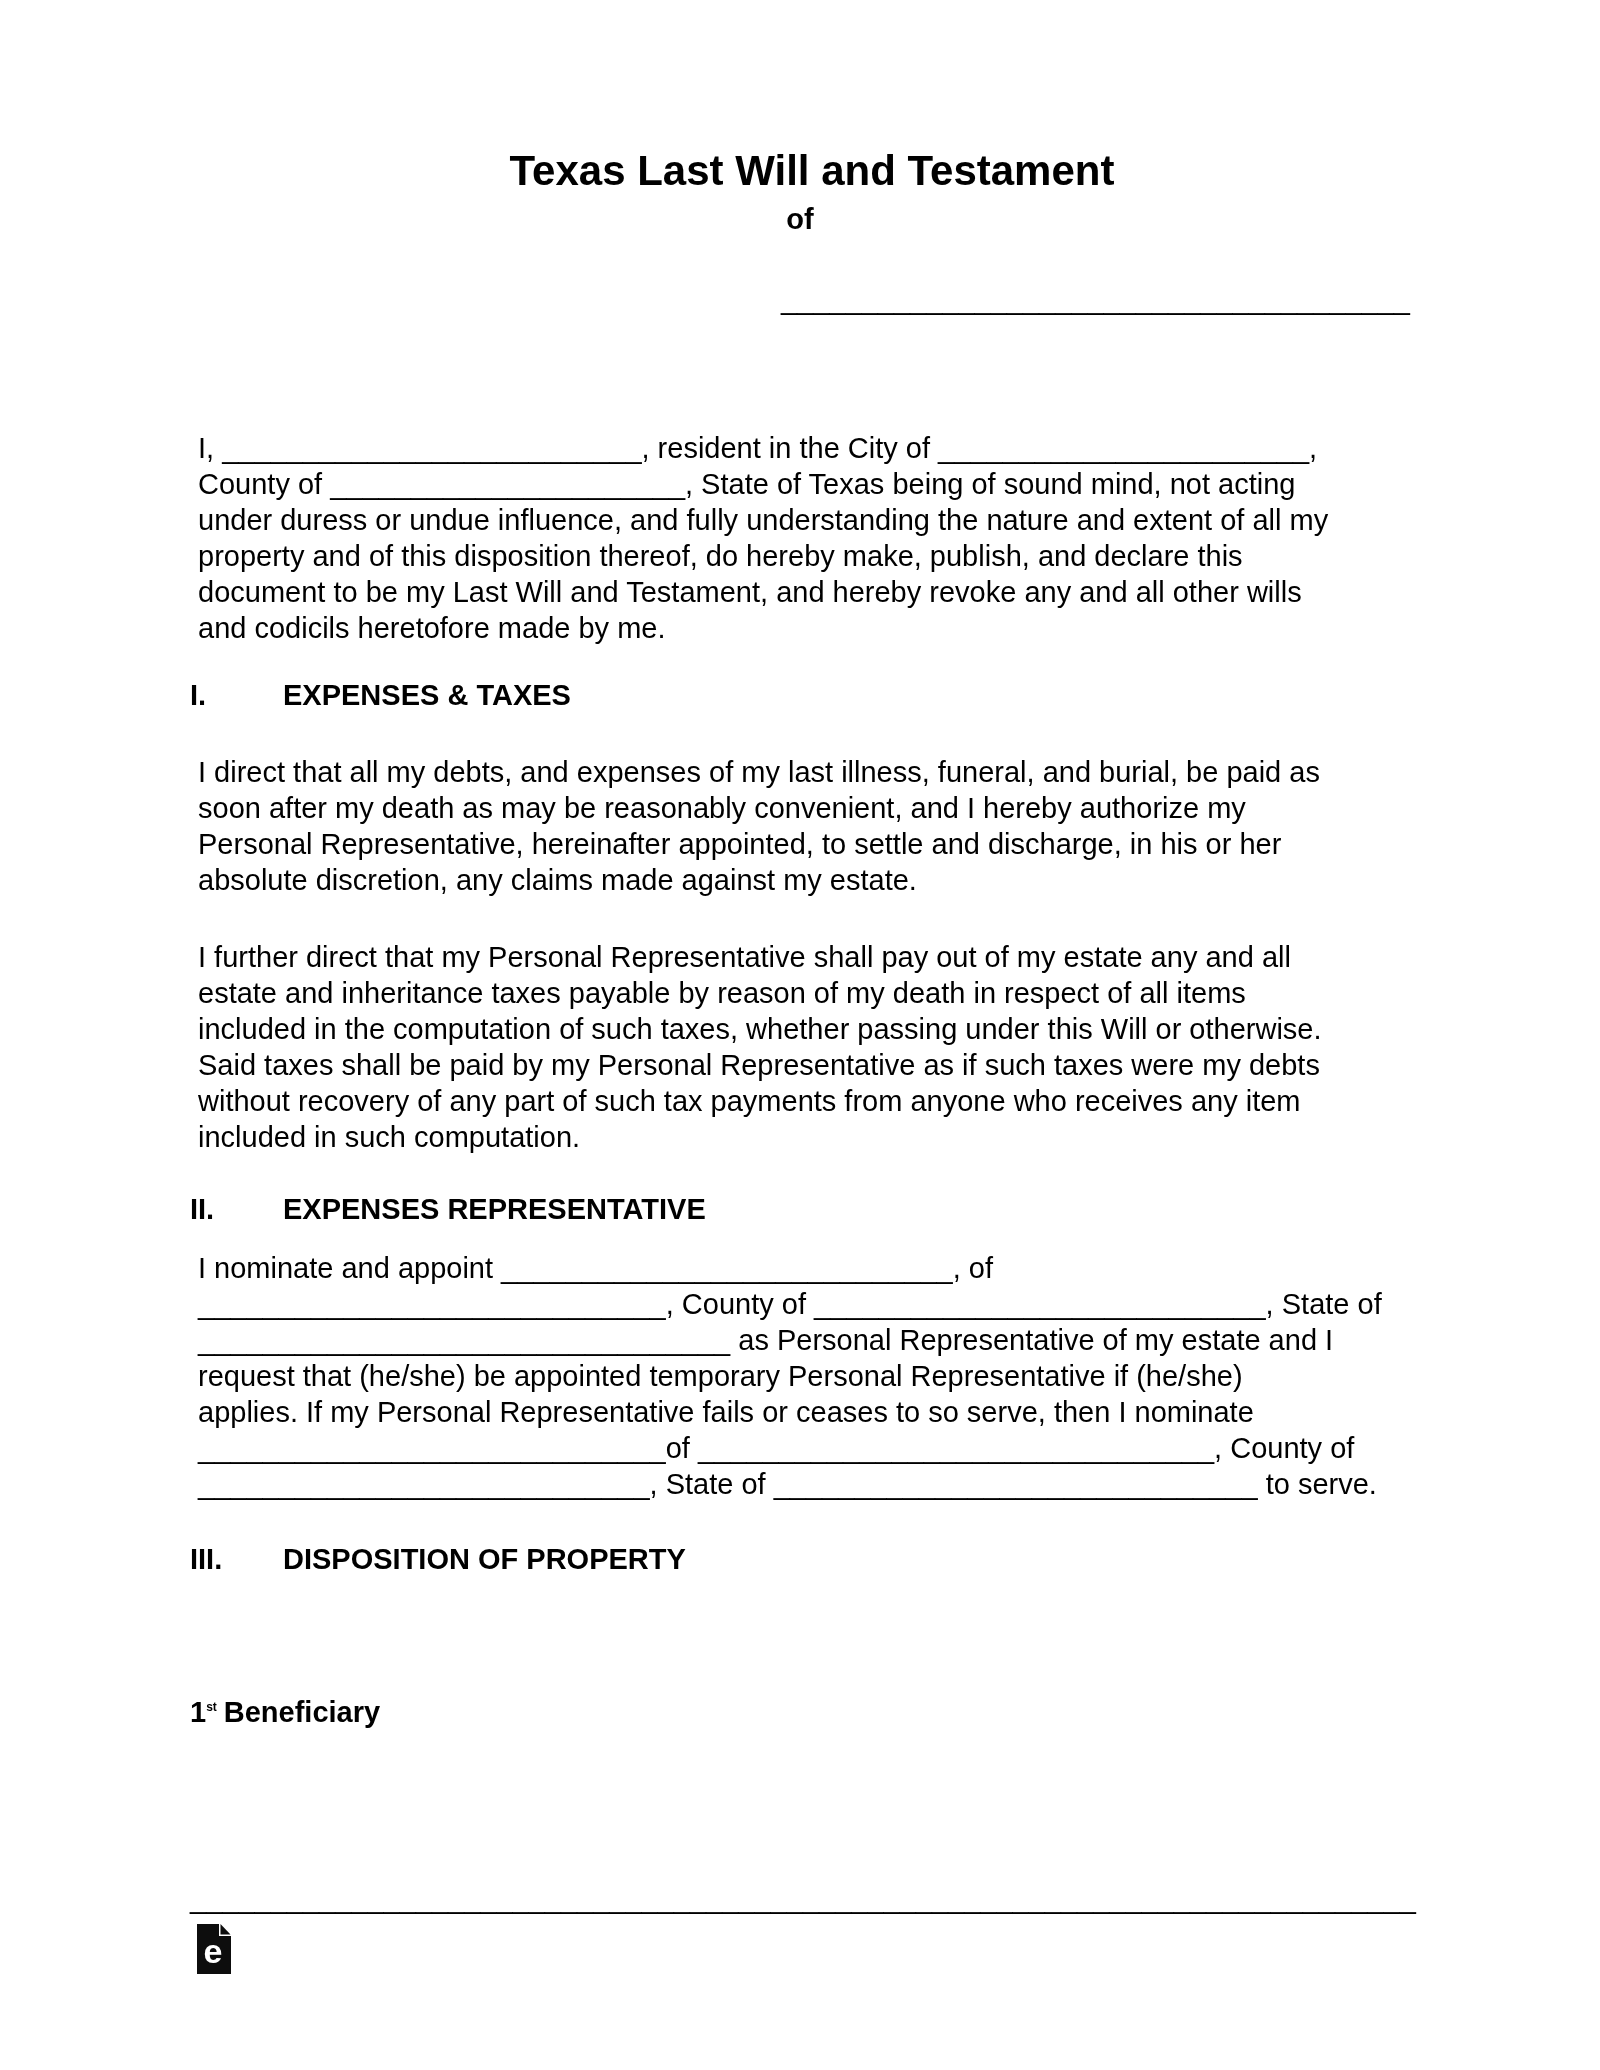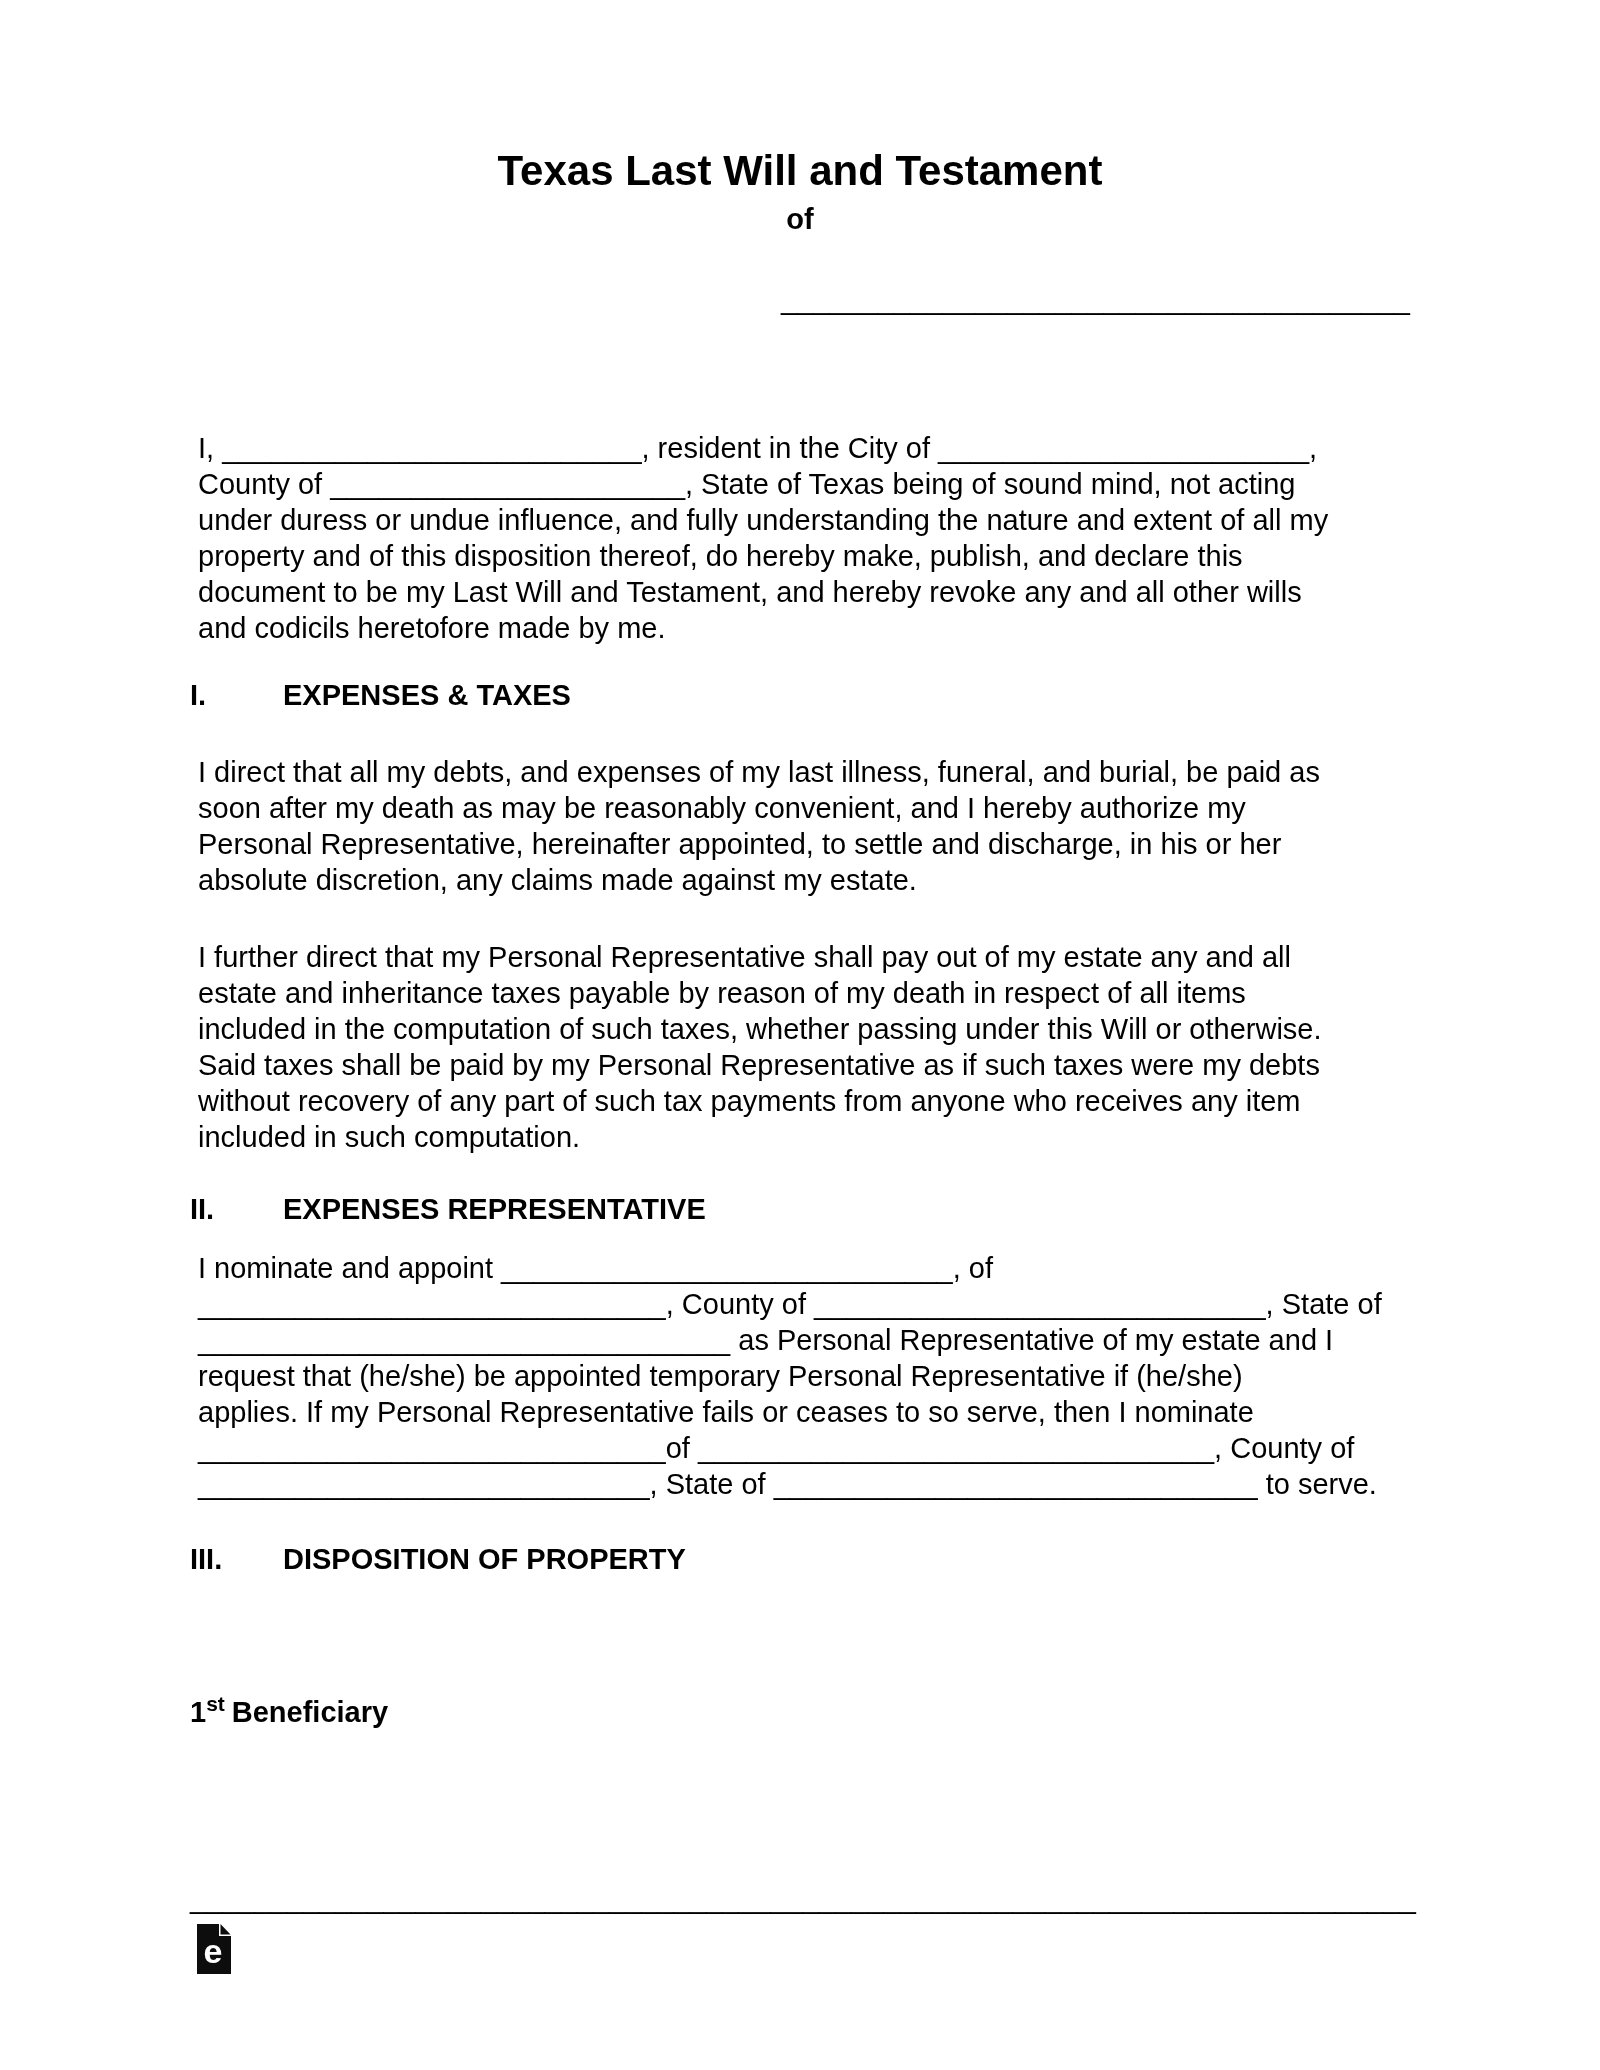--- a/index.html
+++ b/index.html
@@ -7,21 +7,21 @@
     position: relative;
     width: 1600px;
     height: 2070px;
     background: #ffffff;
     color: #000000;
     font-family: "Liberation Sans", "DejaVu Sans", sans-serif;
     overflow: hidden;
   }
   .doc-title {
     position: absolute;
-    left: 190px;
+    left: 202px;
     width: 1220px;
     top: 146px;
     font-size: 42px;
     font-weight: bold;
     line-height: 50px;
     text-align: center;
     white-space: pre;
   }
   .doc-subtitle {
     position: absolute;
@@ -65,21 +65,21 @@
   .heading .num { width: 93px; flex: 0 0 93px; }
   .ben-heading {
     position: absolute;
     left: 190px;
     top: 1694px;
     font-size: 29px;
     font-weight: bold;
     line-height: 36px;
   }
   .ben-heading sup {
-    font-size: 21px;
+    font-size: 12px;
     vertical-align: super;
     line-height: 0;
   }
   .ben-heading .ben-label { margin-left: 0.24em; }
   .p-open   { top: 430px; }
   .h-1      { top: 677px; }
   .p-1a     { top: 754px; }
   .p-1b     { top: 939px; }
   .h-2      { top: 1191px; }
   .p-2a     { top: 1250px; }

